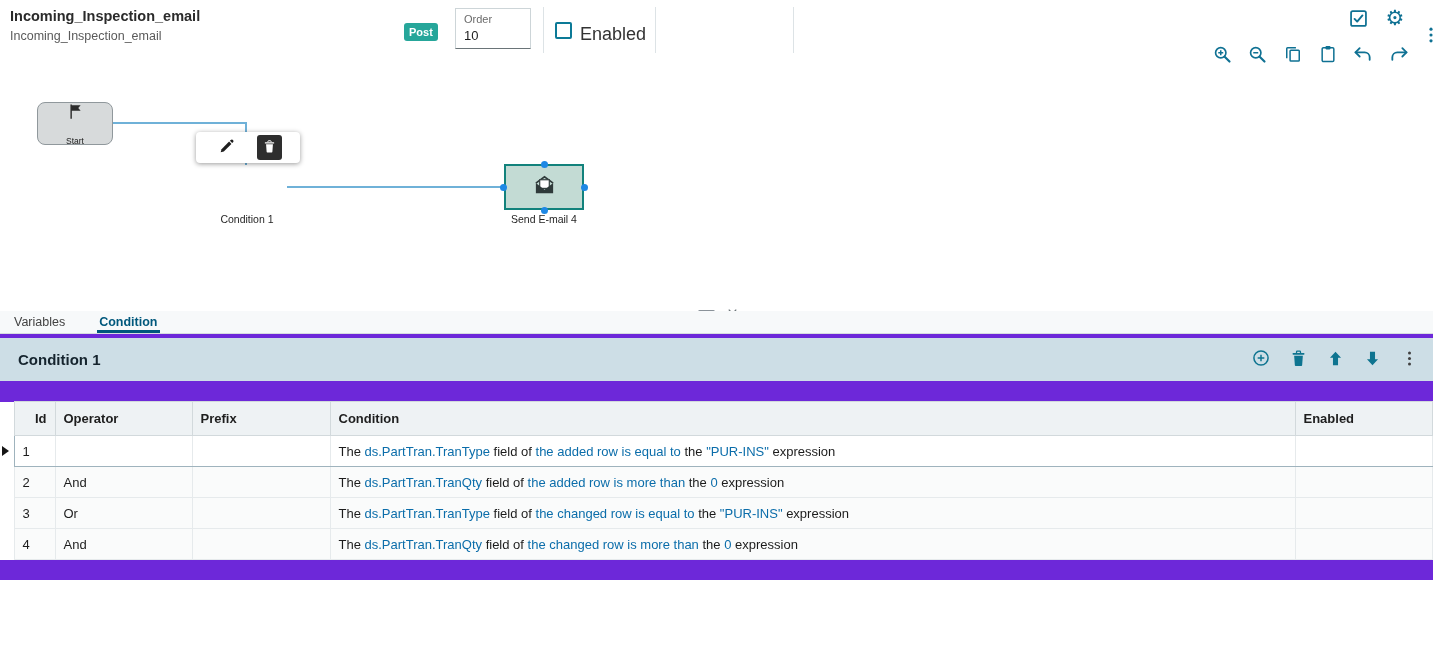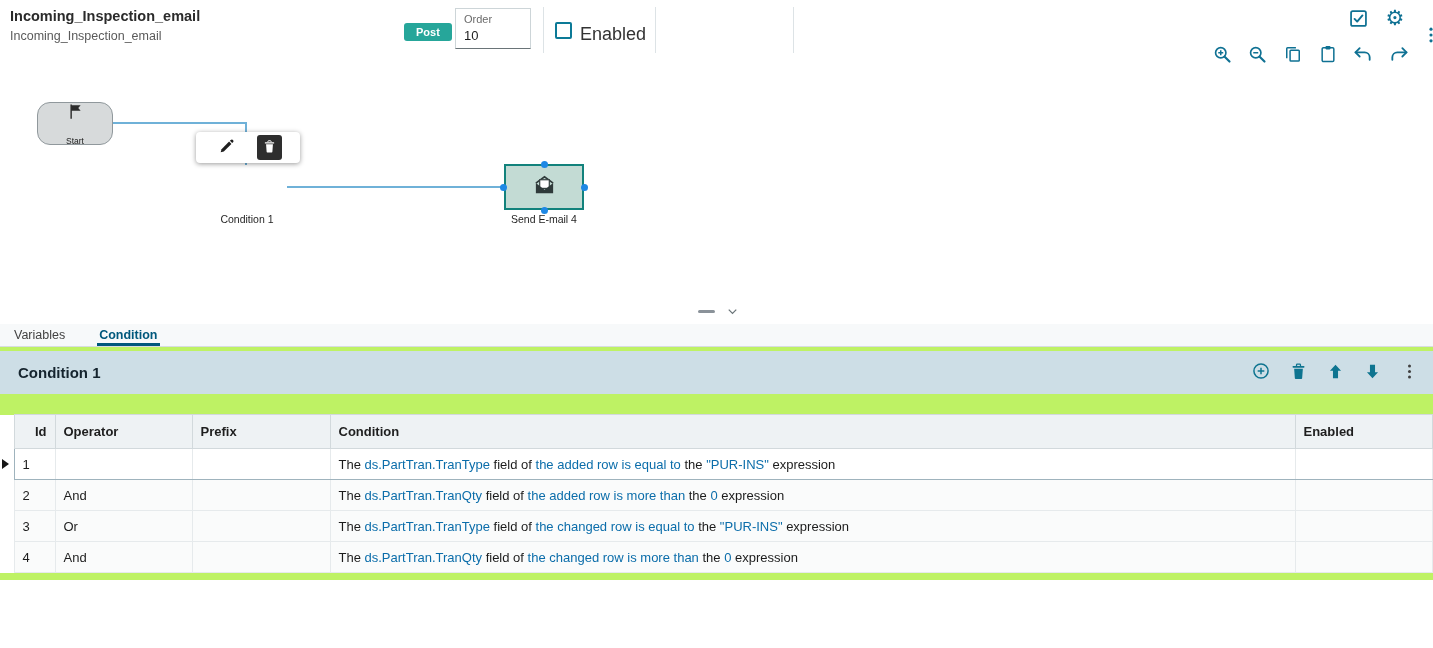--- a/index.html
+++ b/index.html
@@ -4,58 +4,58 @@
 <style>
   *{margin:0;padding:0;box-sizing:border-box}
   html,body{width:1433px;height:648px;background:#fff;font-family:"Liberation Sans",sans-serif;overflow:hidden}
   .app{position:relative;width:1433px;height:580px;background:#fff}
   button{background:none;border:none;cursor:pointer;padding:0;font-family:inherit}
 
   
   .header{position:absolute;top:0;left:0;width:100%;height:66px;background:#fff}
   .title{position:absolute;left:10px;top:8px;font-size:14.5px;font-weight:bold;color:#2b2b2b}
   .subtitle{position:absolute;left:10px;top:29px;font-size:12.5px;color:#5a5a5a}
-  .badge{position:absolute;left:404px;top:23px;background:#26a69a;color:#fff;font-size:11px;font-weight:bold;padding:3px 12px;border-radius:3px}
+  .badge{position:absolute;left:404px;top:23px;background:#26a69a;color:#fff;font-size:11px;font-weight:bold;padding:3px 5px;border-radius:3px}
   .field{position:absolute;top:8px;height:41px;border:1px solid #cdd5d8;border-bottom:1px solid #6a7478;background:#fff}
   .field.order{left:455px;width:76px}
   .flabel{font-size:11px;color:#6b6b6b;margin:4px 0 0 8px}
   .fvalue{font-size:13px;color:#1d1d1d;margin:3px 0 0 8px}
   .field.group{left:668px;width:118px}
   .glabel{font-size:13px;color:#555;margin:12px 0 0 9px}
   .chevron{position:absolute;right:6px;top:13px;width:14px;height:14px;color:#2f5560}
   .vsep{position:absolute;top:7px;width:1px;height:46px;background:#dde3e6}
   .checkbox{position:absolute;left:555px;top:22px;width:17px;height:17px;border:2px solid #0c7a97;border-radius:2px;background:#fff;display:inline-block}
   .cblabel{position:absolute;left:580px;top:24px;font-size:18px;color:#333}
   .iconbtn{position:absolute;width:24px;height:24px;display:flex;align-items:center;justify-content:center;color:#0f7193}
   .iconbtn .ic{display:flex;align-items:center;justify-content:center}
   .gear-glyph{font-size:21px;line-height:1;color:#0f7193}
   .kebab-top{color:#0f7193}
 
   
   .canvas{position:absolute;top:66px;left:0;width:100%;height:252px;background:#fff}
   .wire{position:absolute;background:#6fb1d8}
   .node{position:absolute;display:flex;align-items:center;justify-content:center}
-  .start-node{left:37px;top:36px;width:76px;height:43px;background:#d7dadb;border:1px solid #90989c;border-radius:13px;flex-direction:column;gap:11px}
+  .start-node{left:37px;top:36px;width:76px;height:43px;background:#d7dadb;border:1px solid #90989c;border-radius:8px;flex-direction:column;gap:11px}
   .nlabel-in{font-size:8.5px;color:#222}
   .condition-node{left:207px;top:98px;width:80px;height:47px;background:#fff;border:1.5px dashed #12827c}
   .tf{position:absolute;font-size:8.5px;color:#222}
   .tf.true{top:2px;left:4px}
   .tf.false{bottom:2px;right:4px}
   .email-node{left:504px;top:98px;width:80px;height:46px;background:#c3dbd4;border:2px solid #12827c}
   .node-label{position:absolute;width:120px;text-align:center;font-size:10.5px;color:#1f1f1f}
   .handle{position:absolute;width:7px;height:7px;border-radius:50%;background:#1e88e5}
   .node-toolbar{position:absolute;left:196px;top:66px;width:104px;height:31px;background:#fff;border-radius:4px;box-shadow:0 1px 5px rgba(0,0,0,.4);display:flex;align-items:center;justify-content:space-evenly;z-index:5}
   .tb-btn{width:25px;height:25px;display:flex;align-items:center;justify-content:center;color:#1f1f1f;border-radius:3px}
   .tb-btn.dark{background:#2e2e2e;color:#fff}
   .splitter{position:absolute;left:698px;top:238px;display:flex;align-items:center;gap:10px}
   .grip{width:17px;height:3px;background:#8a9299;border-radius:2px;display:inline-block}
   .chev{color:#6a7478;display:flex}
 
   
-  .bottom{position:absolute;top:324px;left:0;width:100%;bottom:0;background:#bef264}
+  .bottom{position:absolute;top:311px;left:0;width:100%;bottom:0;background:#6d28d9}
   .tabstrip{height:23px;background:#f7f9fa;border-bottom:1px solid #d8dde0;padding-left:12px;display:flex;align-items:flex-end}
   .tab{font-size:12.5px;color:#424242;padding:3px 2px 4px 2px;margin-right:30px;cursor:pointer}
   .tab.active{font-weight:bold;color:#00587c;border-bottom:3px solid #00587c;padding-bottom:1px}
   .section-header{margin-top:4px;height:43px;background:#cddee6;display:flex;align-items:center;padding:0 14px 0 18px}
   .sh-title{font-size:15px;font-weight:bold;color:#15242e}
   .sh-actions{margin-left:auto;display:flex;gap:17px;align-items:center}
   .sh-actions button{width:20px;height:20px;color:#0e7490;display:flex;align-items:center;justify-content:center}
   .sh-actions button.dark{color:#404040}
   table.grid{margin-top:20px;width:1433px;border-collapse:collapse;table-layout:fixed}
   .grid th{height:34px;background:#eef2f4;border:1px solid #d2d9dc;font-size:13px;font-weight:bold;color:#1e1e1e;text-align:left;padding:0 8px}

